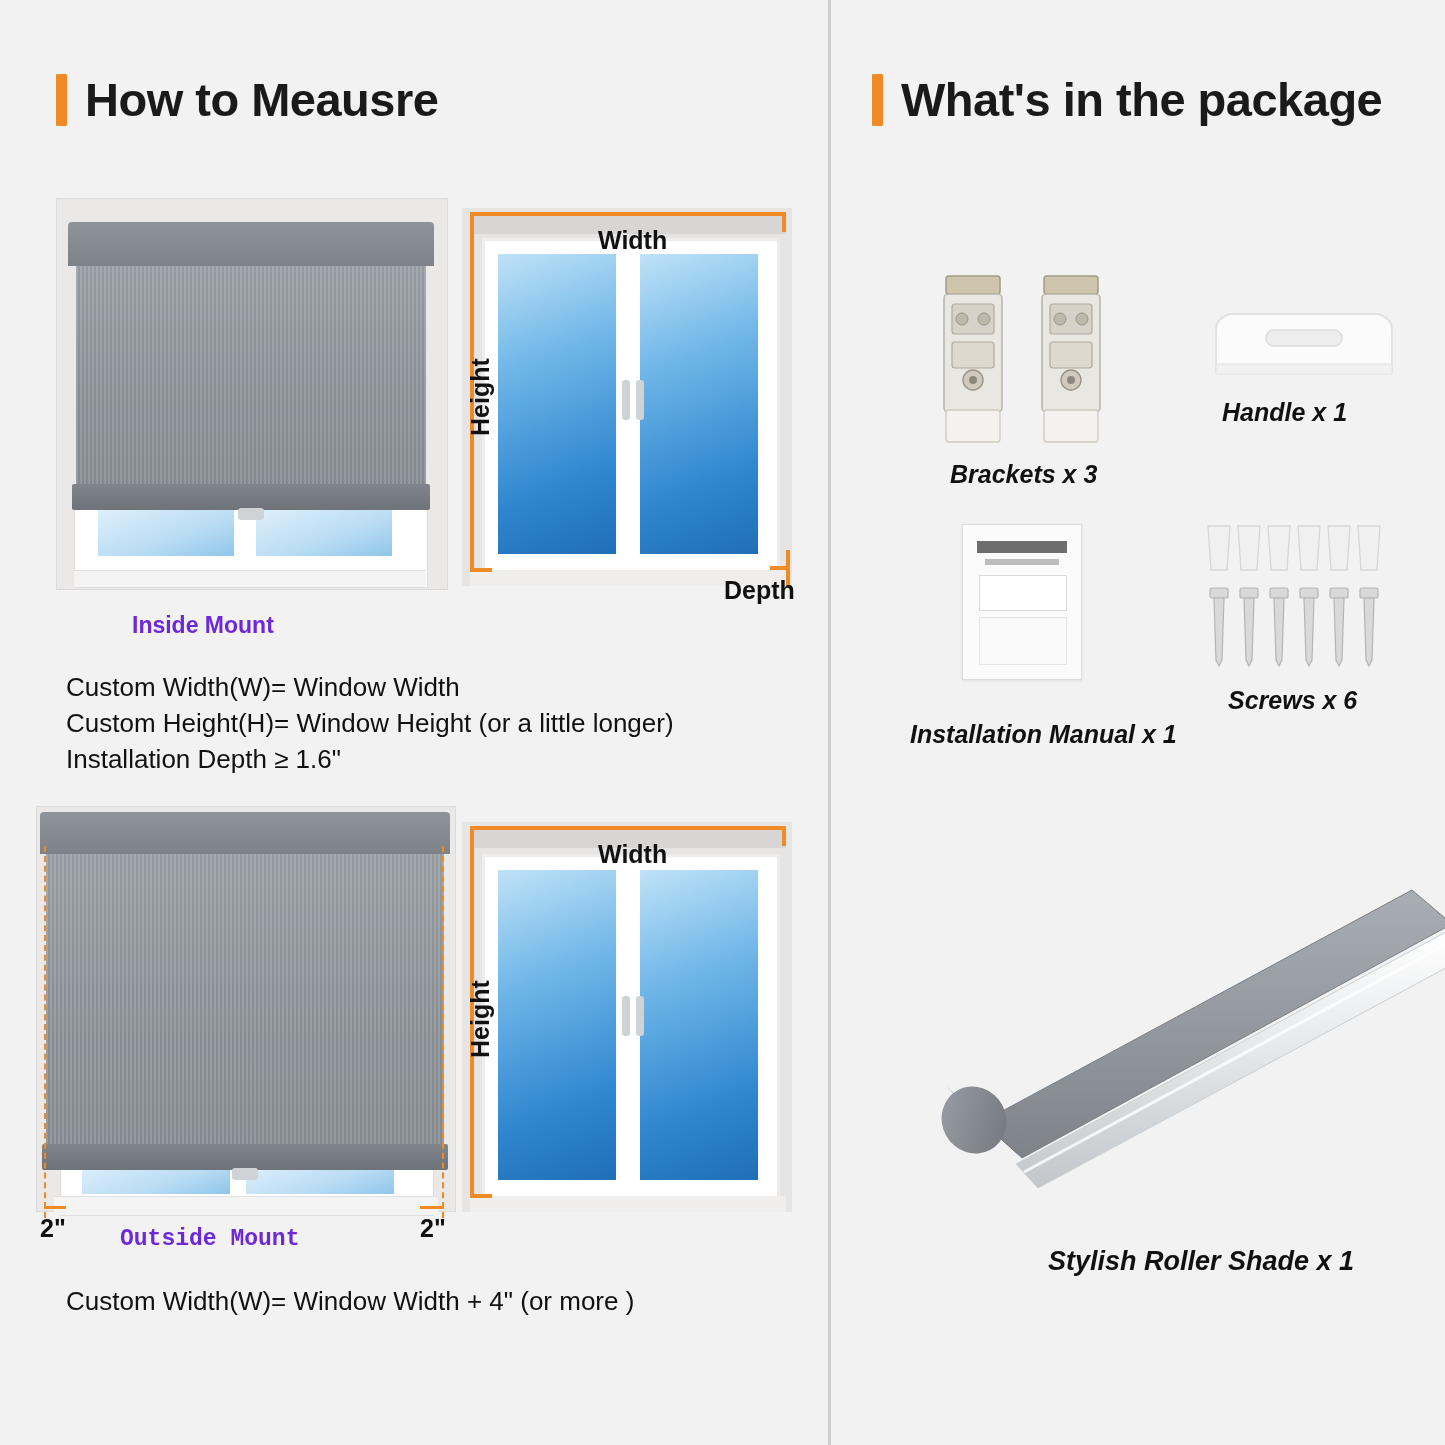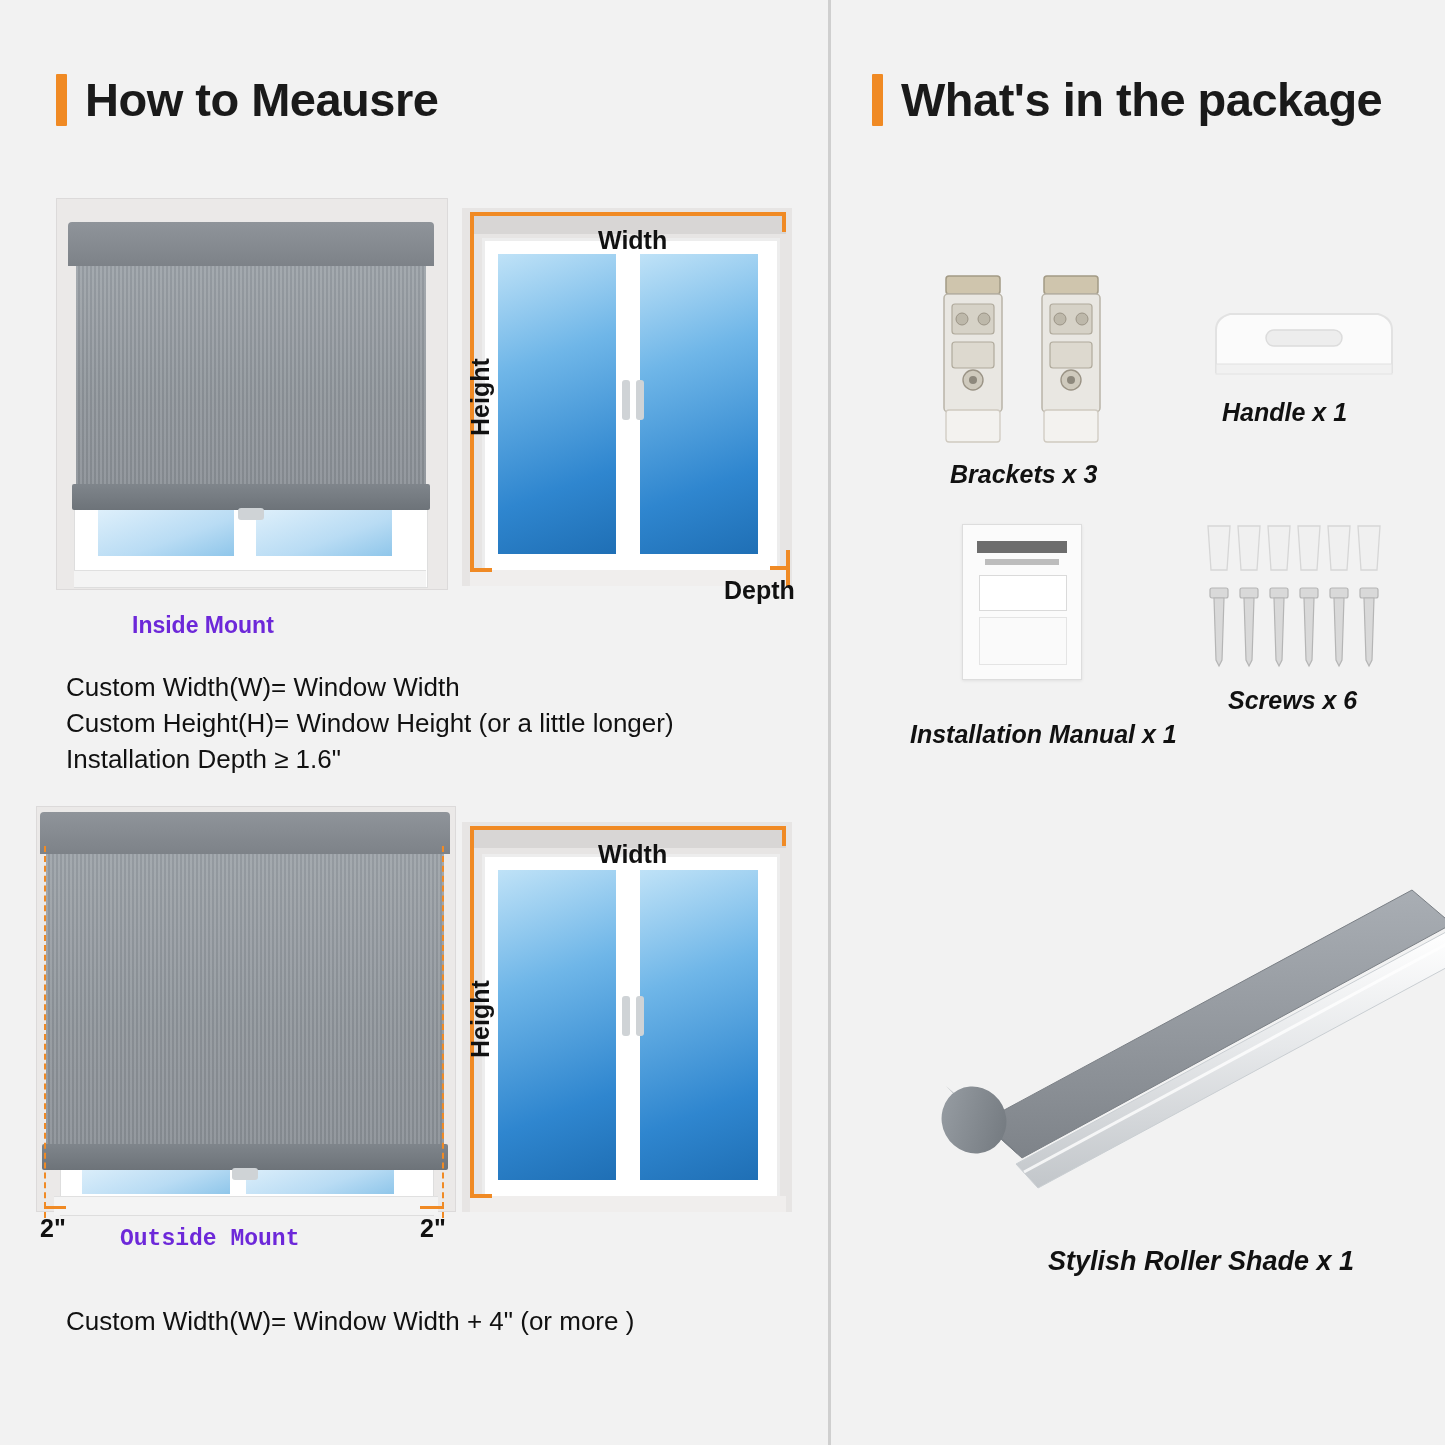--- a/index.html
+++ b/index.html
@@ -147,21 +147,21 @@
     <div class="dim-line" style="left:470px;top:826px;width:4px;height:20px;"></div>
     <div class="dim-line" style="left:782px;top:826px;width:4px;height:20px;"></div>
     <div class="dimtext" style="left:598px;top:840px;">Width</div>
 
     <div class="dim-line" style="left:470px;top:830px;width:4px;height:368px;"></div>
     <div class="dim-line" style="left:470px;top:1194px;width:22px;height:4px;"></div>
     <div class="dimtext vtext" style="left:466px;top:1058px;">Height</div>
   </div>
 
   <div class="title-mount" style="left:120px;top:1226px;font-family:Liberation Mono, monospace;">Outside Mount</div>
-  <div class="body-line" style="left:66px;top:1286px;margin-top:20px;">Custom Width(W)= Window Width + 4" (or more )</div>
+  <div class="body-line" style="left:66px;top:1286px;">Custom Width(W)= Window Width + 4" (or more )</div>
 
   <div>
     <svg width="190" height="200" style="position:absolute;left:930px;top:268px;" viewBox="0 0 190 200">
       <g>
         <rect x="16" y="8" width="54" height="18" rx="3" fill="#c9bfa6" stroke="#9d9versions"></rect>
         <rect x="16" y="8" width="54" height="18" rx="3" fill="#cfc5ad" stroke="#a39a85" stroke-width="1.5"></rect>
         <rect x="14" y="26" width="58" height="118" rx="4" fill="#e9e7e2" stroke="#b9b4a8" stroke-width="1.5"></rect>
         <rect x="22" y="36" width="42" height="30" rx="3" fill="#d6d2c7" stroke="#b0aa9c" stroke-width="1.2"></rect>
         <circle cx="32" cy="51" r="6" fill="#bdb8aa" stroke="#9b9486" stroke-width="1"></circle>
         <circle cx="54" cy="51" r="6" fill="#bdb8aa" stroke="#9b9486" stroke-width="1"></circle>

